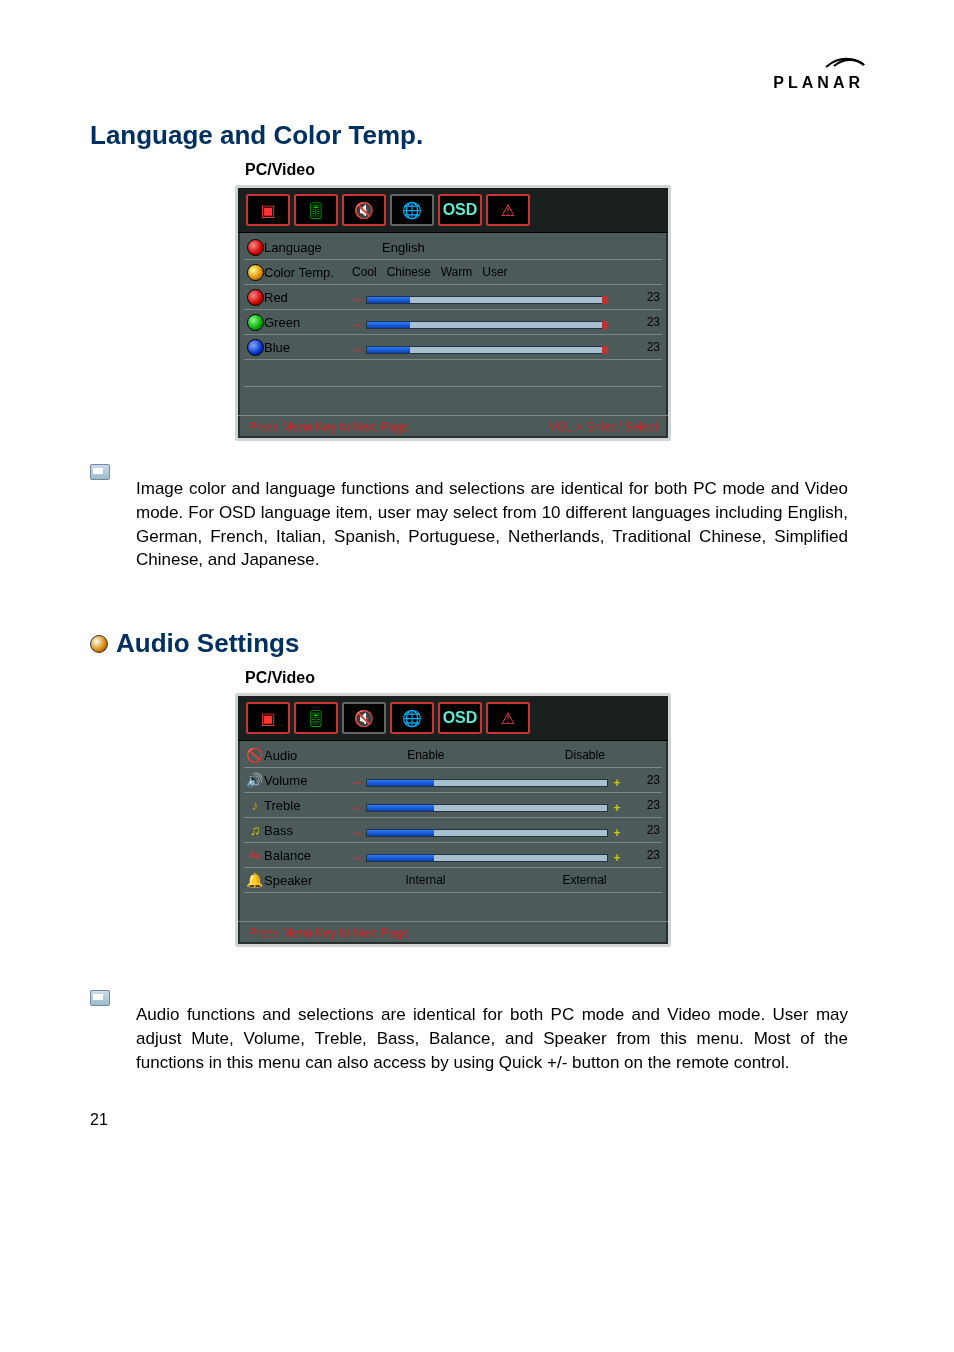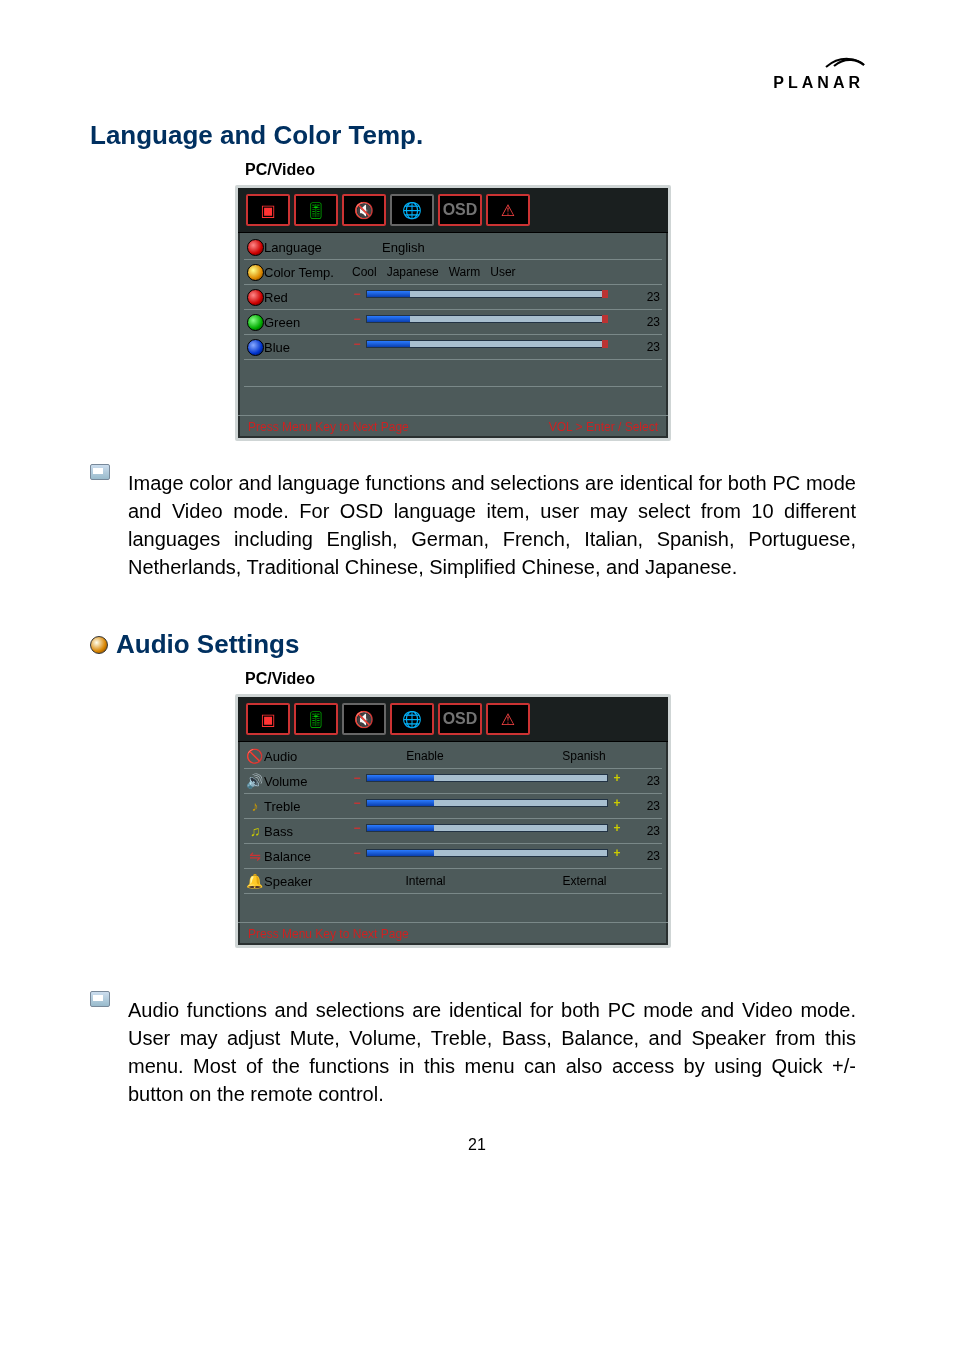--- a/index.html
+++ b/index.html
@@ -97,21 +97,21 @@
   }
   .osd .row:first-child { border-top:none; }
   .row .ricon {
     width:18px;height:18px;
     display:flex;align-items:center;justify-content:center;
     font-size:14px;
   }
   .row .label { width:88px; color:#061; font-weight:600; color:#073; }
   .row .label { color:#0b3c86; }
   .row .label { color:#000; font-weight:normal; }
-  .row .rest { flex:1; display:flex; align-items:flex-start; gap:10px; }
+  .row .rest { flex:1; display:flex; align-items:flex-end; gap:10px; }
   .slider {
     flex:1;
     height:8px;
     position:relative;
     display:flex;align-items:center;gap:4px;
   }
   .slider .minus, .slider .plus {
     color:#c33;font-weight:bold;font-size:12px;width:10px;text-align:center;
   }
   .slider .track {
@@ -139,26 +139,26 @@
   .bullet-row .bicon {
     width:18px;height:14px;flex-shrink:0;margin-top:3px;
     background: linear-gradient(#cde,#9bc);
     border:1px solid #789;border-radius:2px;
     position:relative;
   }
   .bullet-row .bicon::after{
     content:"";position:absolute;left:2px;top:3px;width:10px;height:6px;background:#fff;
   }
   .bullet-row p {
-    margin:8px;
-    font-size:20px;
+    margin:16px;
+    font-size:17px;
     line-height:1.4;
     text-align:justify;
   }
-  .pagenum { text-align:center; font-size:16px; margin-top:20px; }
+  .pagenum { text-align:left; font-size:16px; margin-top:20px; }
   .orb-red { background: radial-gradient(circle at 35% 35%, #f88, #c00 60%, #400 100%) !important; }
   .orb-yellow { background: radial-gradient(circle at 35% 35%, #ff8, #d80 60%, #530 100%) !important; }
   .orb-green { background: radial-gradient(circle at 35% 35%, #8f8, #0a0 60%, #030 100%) !important; }
   .orb-blue { background: radial-gradient(circle at 35% 35%, #8af, #03c 60%, #013 100%) !important; }
   .ricon .orb { width:15px;height:15px;border-radius:50%;border:1px solid #000; }
 
   
   .ai { font-size:13px; }
   .mute-ico { color:#c22; }
   .vol-ico { color:#c60; }
@@ -168,21 +168,21 @@
   .spk-ico { color:#cc0; }
   .audio .slider .fill { width:28%; }
   .audio .slider .plus { color:#cc0; }
   .opt-row-opts { display:flex; gap:18px; }
   .opt-row-opts span { font-size:12px; color:#000; }
   .osd.audio .footer { justify-content:flex-start; }
   .tabglyph-tv { color:#f33; }
   .tabglyph-slider { color:#0c0; }
   .tabglyph-spk { color:#fc0; }
   .tabglyph-globe { color:#0af; }
-  .tabglyph-osd { color:#737373; font-size:9px; font-weight:bold;}
+  .tabglyph-osd { color:#5eead4; font-size:9px; font-weight:bold;}
   .tabglyph-warn { color:#f44; }
 </style>
 </head>
 <body>
 
 <div class="page">
 
   <div class="logo">
     <span class="arc">
       <svg width="80" height="14" viewBox="0 0 80 14">
@@ -229,21 +229,21 @@
             <span style="margin-left:30px;">English</span>
           </span>
       </div>
       <div class="row">
         <span class="ricon">
             <span class="orb orb-yellow"></span>
           </span>
         <span class="label">Color Temp.</span>
         <span class="rest opt-row-opts">
           <span>Cool</span>
-          <span>Japanese</span>
+          <span>Chinese</span>
           <span>Warm</span>
           <span>User</span>
         </span>
       </div>
       <div class="row">
         <span class="ricon">
             <span class="orb orb-red"></span>
           </span>
         <span class="label">Red</span>
         <span class="rest">
@@ -335,21 +335,21 @@
       <div class="tab">
           <span class="glyph tabglyph-warn">⚠</span>
         </div>
     </div>
     <div class="rows">
       <div class="row">
         <span class="ricon ai mute-ico">🚫</span>
         <span class="label">Audio</span>
         <span class="rest opt-row-opts" style="justify-content:space-around;">
           <span>Enable</span>
-          <span>Spanish</span>
+          <span>Disable</span>
         </span>
       </div>
       <div class="row">
         <span class="ricon ai vol-ico">🔊</span>
         <span class="label">Volume</span>
         <span class="rest">
           <span class="slider">
             <span class="minus">−</span>
             <span class="track">
                 <span class="fill"></span>

